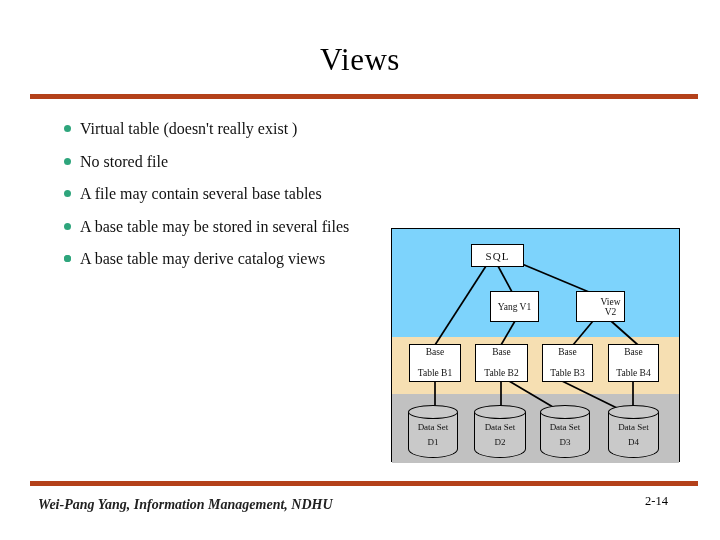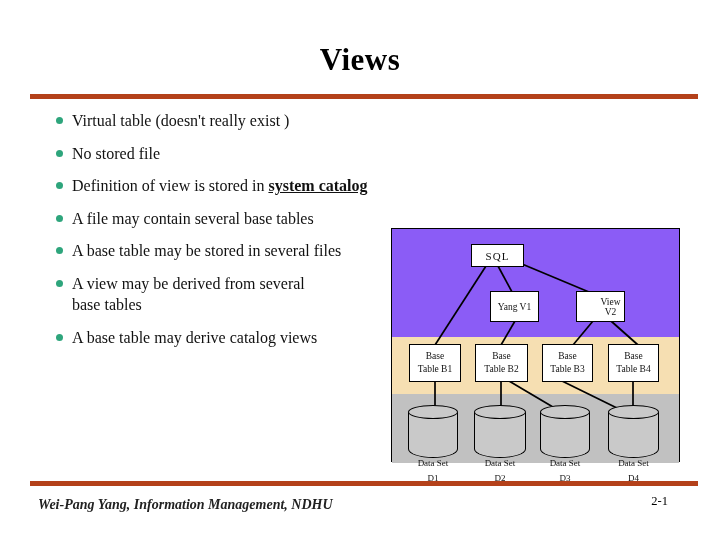--- a/index.html
+++ b/index.html
@@ -12,53 +12,53 @@
   html,body{margin:0;padding:0;}
   body{
     width:720px;height:540px;position:relative;overflow:hidden;
     background:#FFFFFF;font-family:"Liberation Serif","DejaVu Serif",serif;color:#111;
   }
   .multiline{white-space:pre-line;}
 
   
   .slide-title{
     position:absolute;left:0;top:42px;width:720px;text-align:center;
-    font-size:31px;font-weight:bold;letter-spacing:0.5px;color:#000;
+    font-size:31px;font-weight:normal;letter-spacing:0.5px;color:#000;
   }
   .rule{position:absolute;left:30px;width:668px;height:5px;background:var(--accent);}
   .rule-top{top:94px;}
   .rule-bottom{top:481px;}
 
   
-  .bullet-list{position:absolute;left:52px;top:106px;width:345px;list-style:none;margin:4px;padding:0;}
+  .bullet-list{position:absolute;left:52px;top:106px;width:345px;list-style:none;margin:12px;padding:0;}
   .bullet-item{position:relative;padding-left:16px;margin-bottom:11px;font-size:16px;line-height:21.5px;}
   .bullet-dot{
     position:absolute;left:0;top:7px;width:7px;height:7px;border-radius:50%;
     background:var(--bullet);
   }
   .emph{font-weight:bold;text-decoration:underline;}
 
   
   .diagram{
     position:absolute;left:391px;top:228px;width:289px;height:234px;
-    border:1.5px solid #000;background:#8b5cf6;box-sizing:border-box;
+    border:1.5px solid #000;background:#7dd3fc;box-sizing:border-box;
   }
   .band{position:absolute;left:0;width:100%;z-index:0;}
   .band-tan{top:108px;height:57px;background:var(--band-tan);}
   .band-gray{top:165px;height:69px;background:var(--band-gray);}
   .connector-lines{position:absolute;left:0;top:0;width:281px;height:234px;z-index:1;}
   .node{
     position:absolute;background:#FFFFFF;border:1.4px solid #000;box-sizing:border-box;
     display:flex;align-items:center;justify-content:center;text-align:center;z-index:2;
   }
   .sql-box{left:79px;top:15px;width:53px;height:23px;font-size:11px;letter-spacing:1px;}
   .view-box{width:49px;height:31px;top:62px;font-size:9.5px;}
   .view-v1{left:98px;}
   .view-v2{left:184px;padding-left:20px;}
-  .base-box{top:115px;height:38px;font-size:9.5px;line-height:13px;}
+  .base-box{top:115px;height:38px;font-size:9.5px;line-height:21px;}
   .base-b1{left:17px;width:52px;}
   .base-b2{left:83px;width:53px;}
   .base-b3{left:150px;width:51px;}
   .base-b4{left:216px;width:51px;}
 
   .cylinder{position:absolute;top:176px;height:53px;z-index:2;}
   .cyl-d1{left:16px;width:50px;}
   .cyl-d2{left:82px;width:52px;}
   .cyl-d3{left:148px;width:50px;}
   .cyl-d4{left:216px;width:51px;}
@@ -66,21 +66,21 @@
     position:absolute;left:0;top:7px;right:0;bottom:0;background:var(--cyl);
     border:1.5px solid #000;border-top:none;box-sizing:border-box;
     border-radius:0 0 50% 50% / 0 0 9px 9px;z-index:1;
   }
   .cyl-top{
     position:absolute;left:0;top:0;width:100%;height:14px;background:var(--cyl);
     border:1.5px solid #000;box-sizing:border-box;border-radius:50%;z-index:2;
   }
   .cyl-label{
     position:absolute;left:0;top:15px;width:100%;text-align:center;z-index:3;
-    font-size:9px;line-height:15px;margin-top:36px;
+    font-size:9px;line-height:15px;
   }
 
   
   .footer-credit{
     position:absolute;left:38px;top:497px;font-size:14px;font-style:italic;font-weight:bold;color:#222;
   }
   .page-number{position:absolute;right:52px;top:494px;font-size:12.5px;color:#000;}
 </style>
 </head>
 <body>
@@ -92,34 +92,28 @@
   <li class="bullet-item">
     <span class="bullet-dot"></span>
     <span class="multiline">Virtual table (doesn't really exist )</span>
   </li>
   <li class="bullet-item">
     <span class="bullet-dot"></span>
     <span class="multiline">No stored file</span>
   </li>
   <li class="bullet-item">
     <span class="bullet-dot"></span>
-    <span>Definition of view is stored in </span><span class="emph">system catalog</span>
-  </li>
-  <li class="bullet-item">
-    <span class="bullet-dot"></span>
     <span class="multiline">A file may contain several base tables</span>
   </li>
   <li class="bullet-item">
     <span class="bullet-dot"></span>
     <span class="multiline">A base table may be stored in several files</span>
   </li>
   <li class="bullet-item">
     <span class="bullet-dot"></span>
-    <span class="multiline">A view may be derived from several
-base tables</span>
   </li>
   <li class="bullet-item">
     <span class="bullet-dot"></span>
     <span class="multiline">A base table may derive catalog views</span>
   </li>
 </ul>
 
 <div class="diagram">
   <div class="band band-tan"></div>
   <div class="band band-gray"></div>
@@ -187,13 +181,13 @@
   <div class="cylinder cyl-d4">
     <div class="cyl-top"></div>
     <div class="cyl-body"></div>
     <div class="cyl-label multiline">Data Set
 D4</div>
   </div>
 </div>
 
 <div class="rule rule-bottom"></div>
 <div class="footer-credit">Wei-Pang Yang, Information Management, NDHU</div>
-<div class="page-number">2-1</div>
+<div class="page-number">2-14</div>
 
 </body></html>

